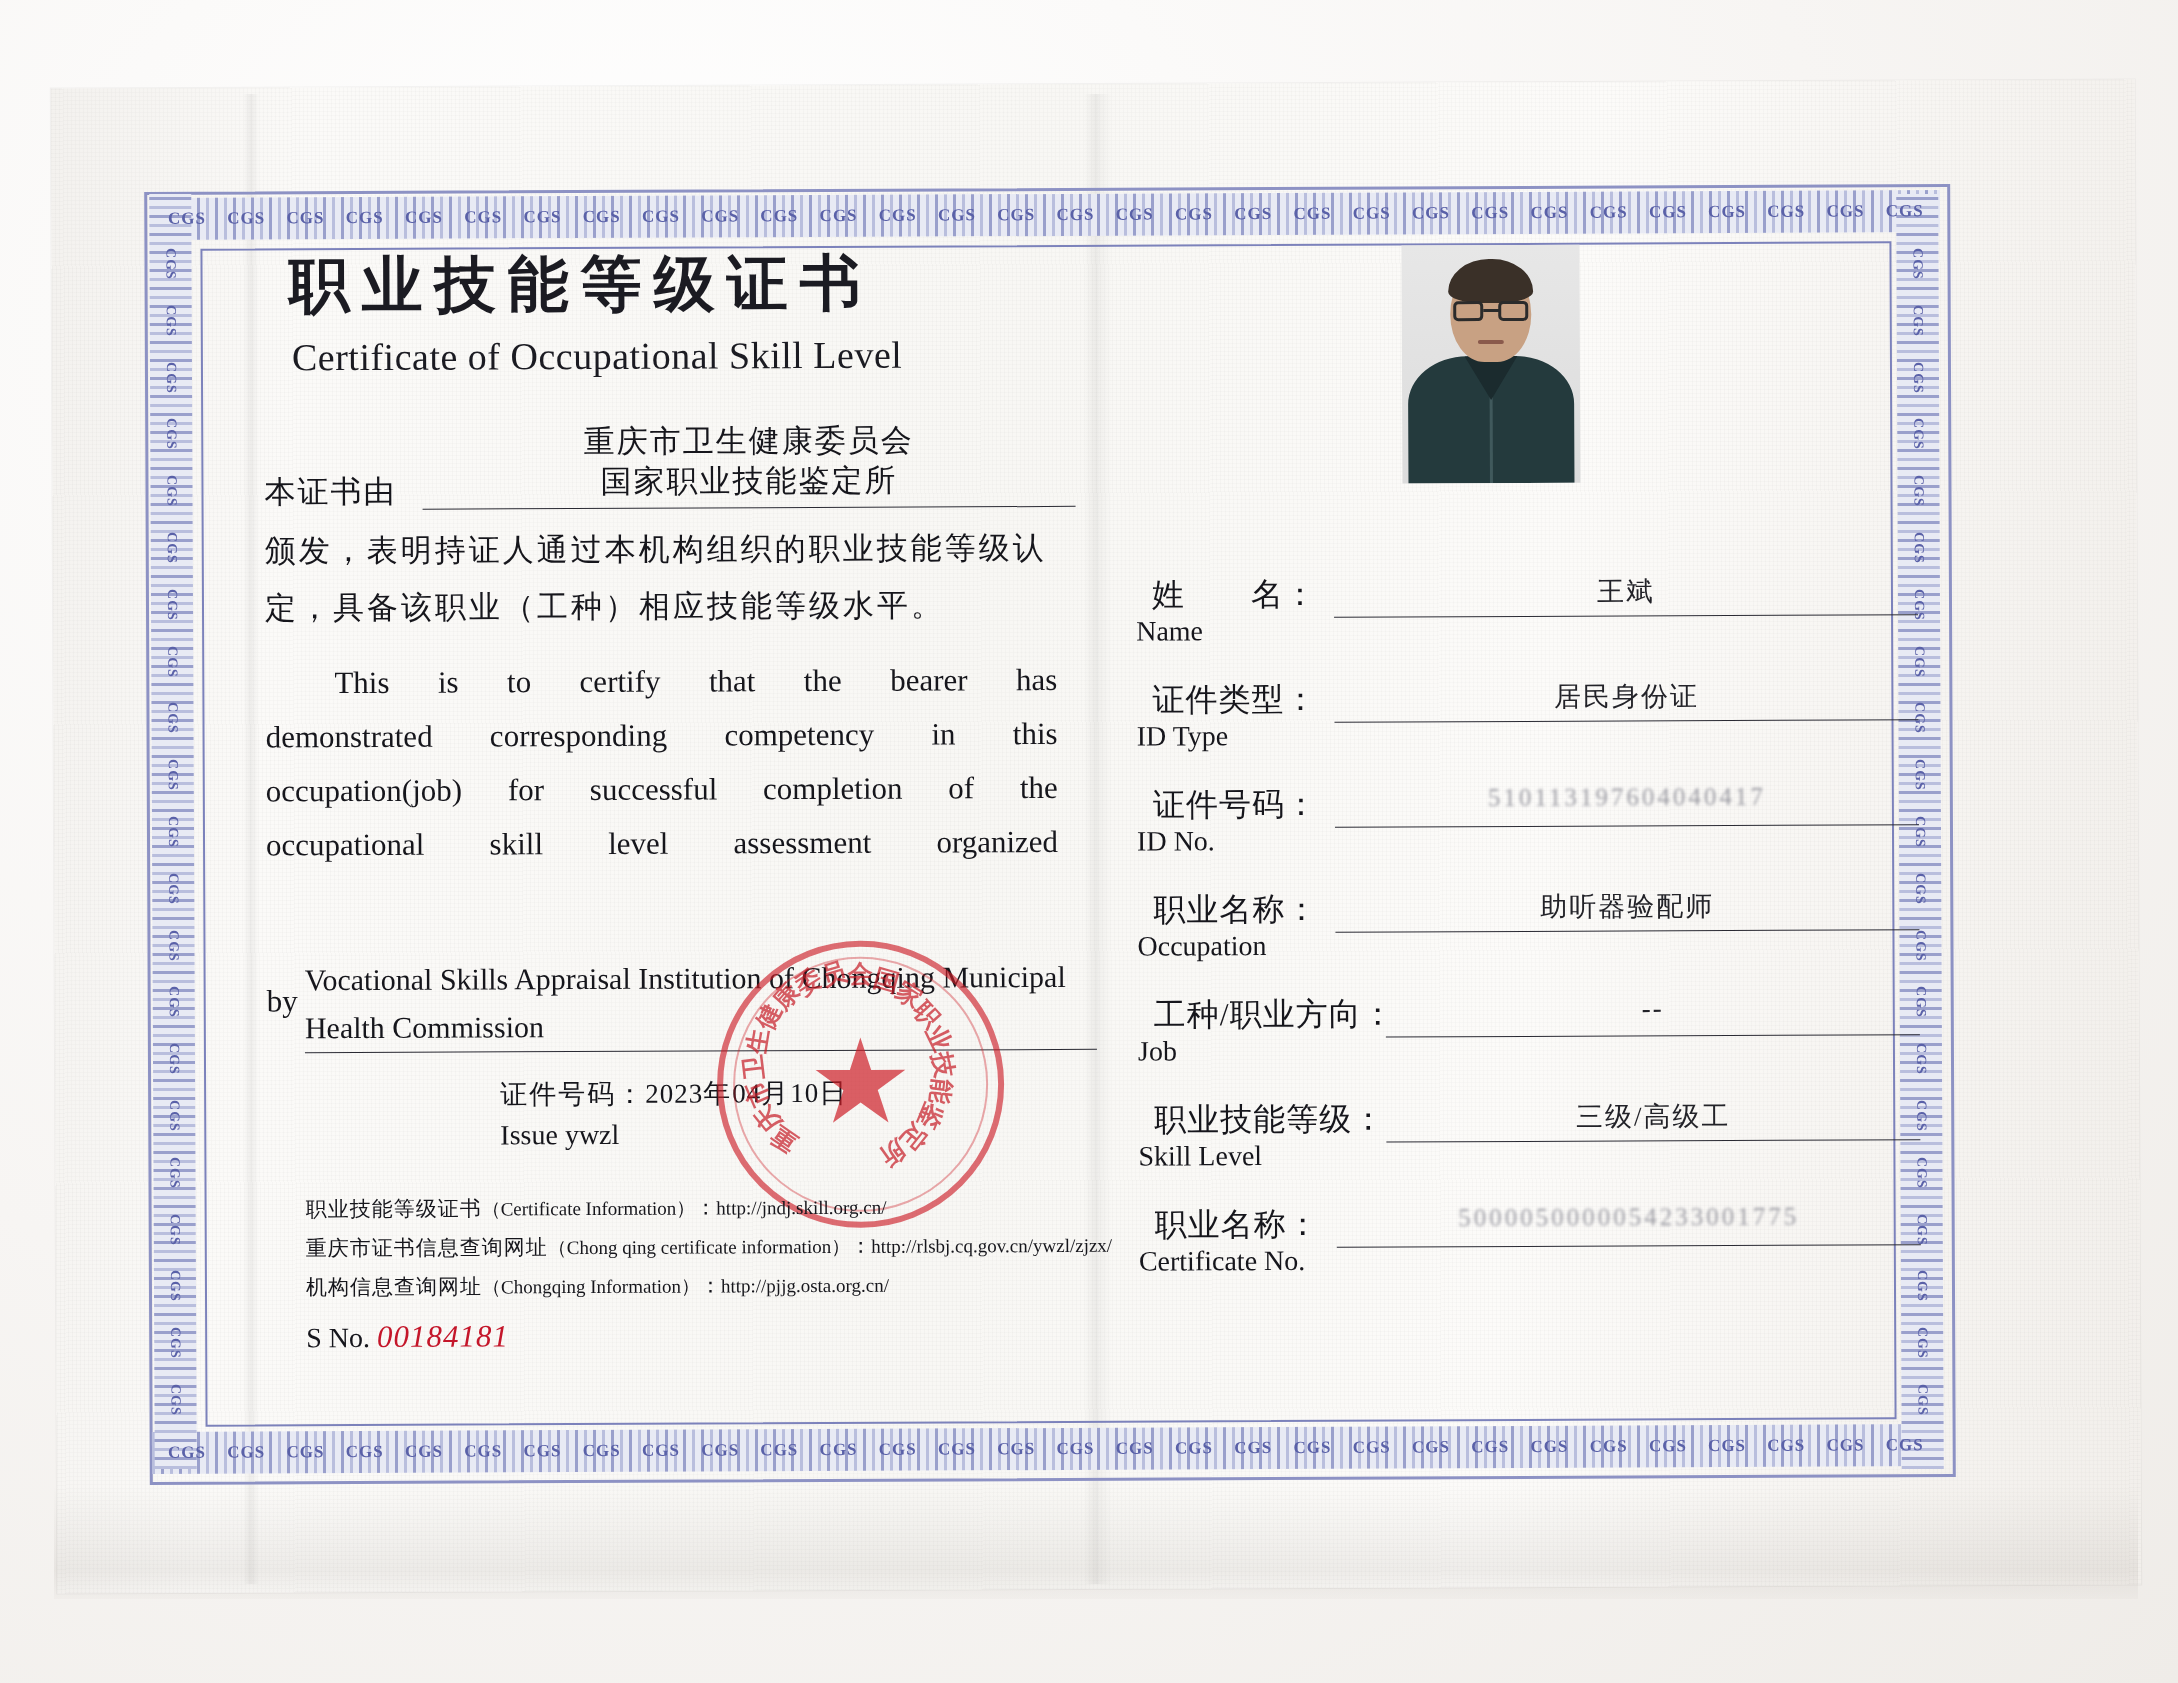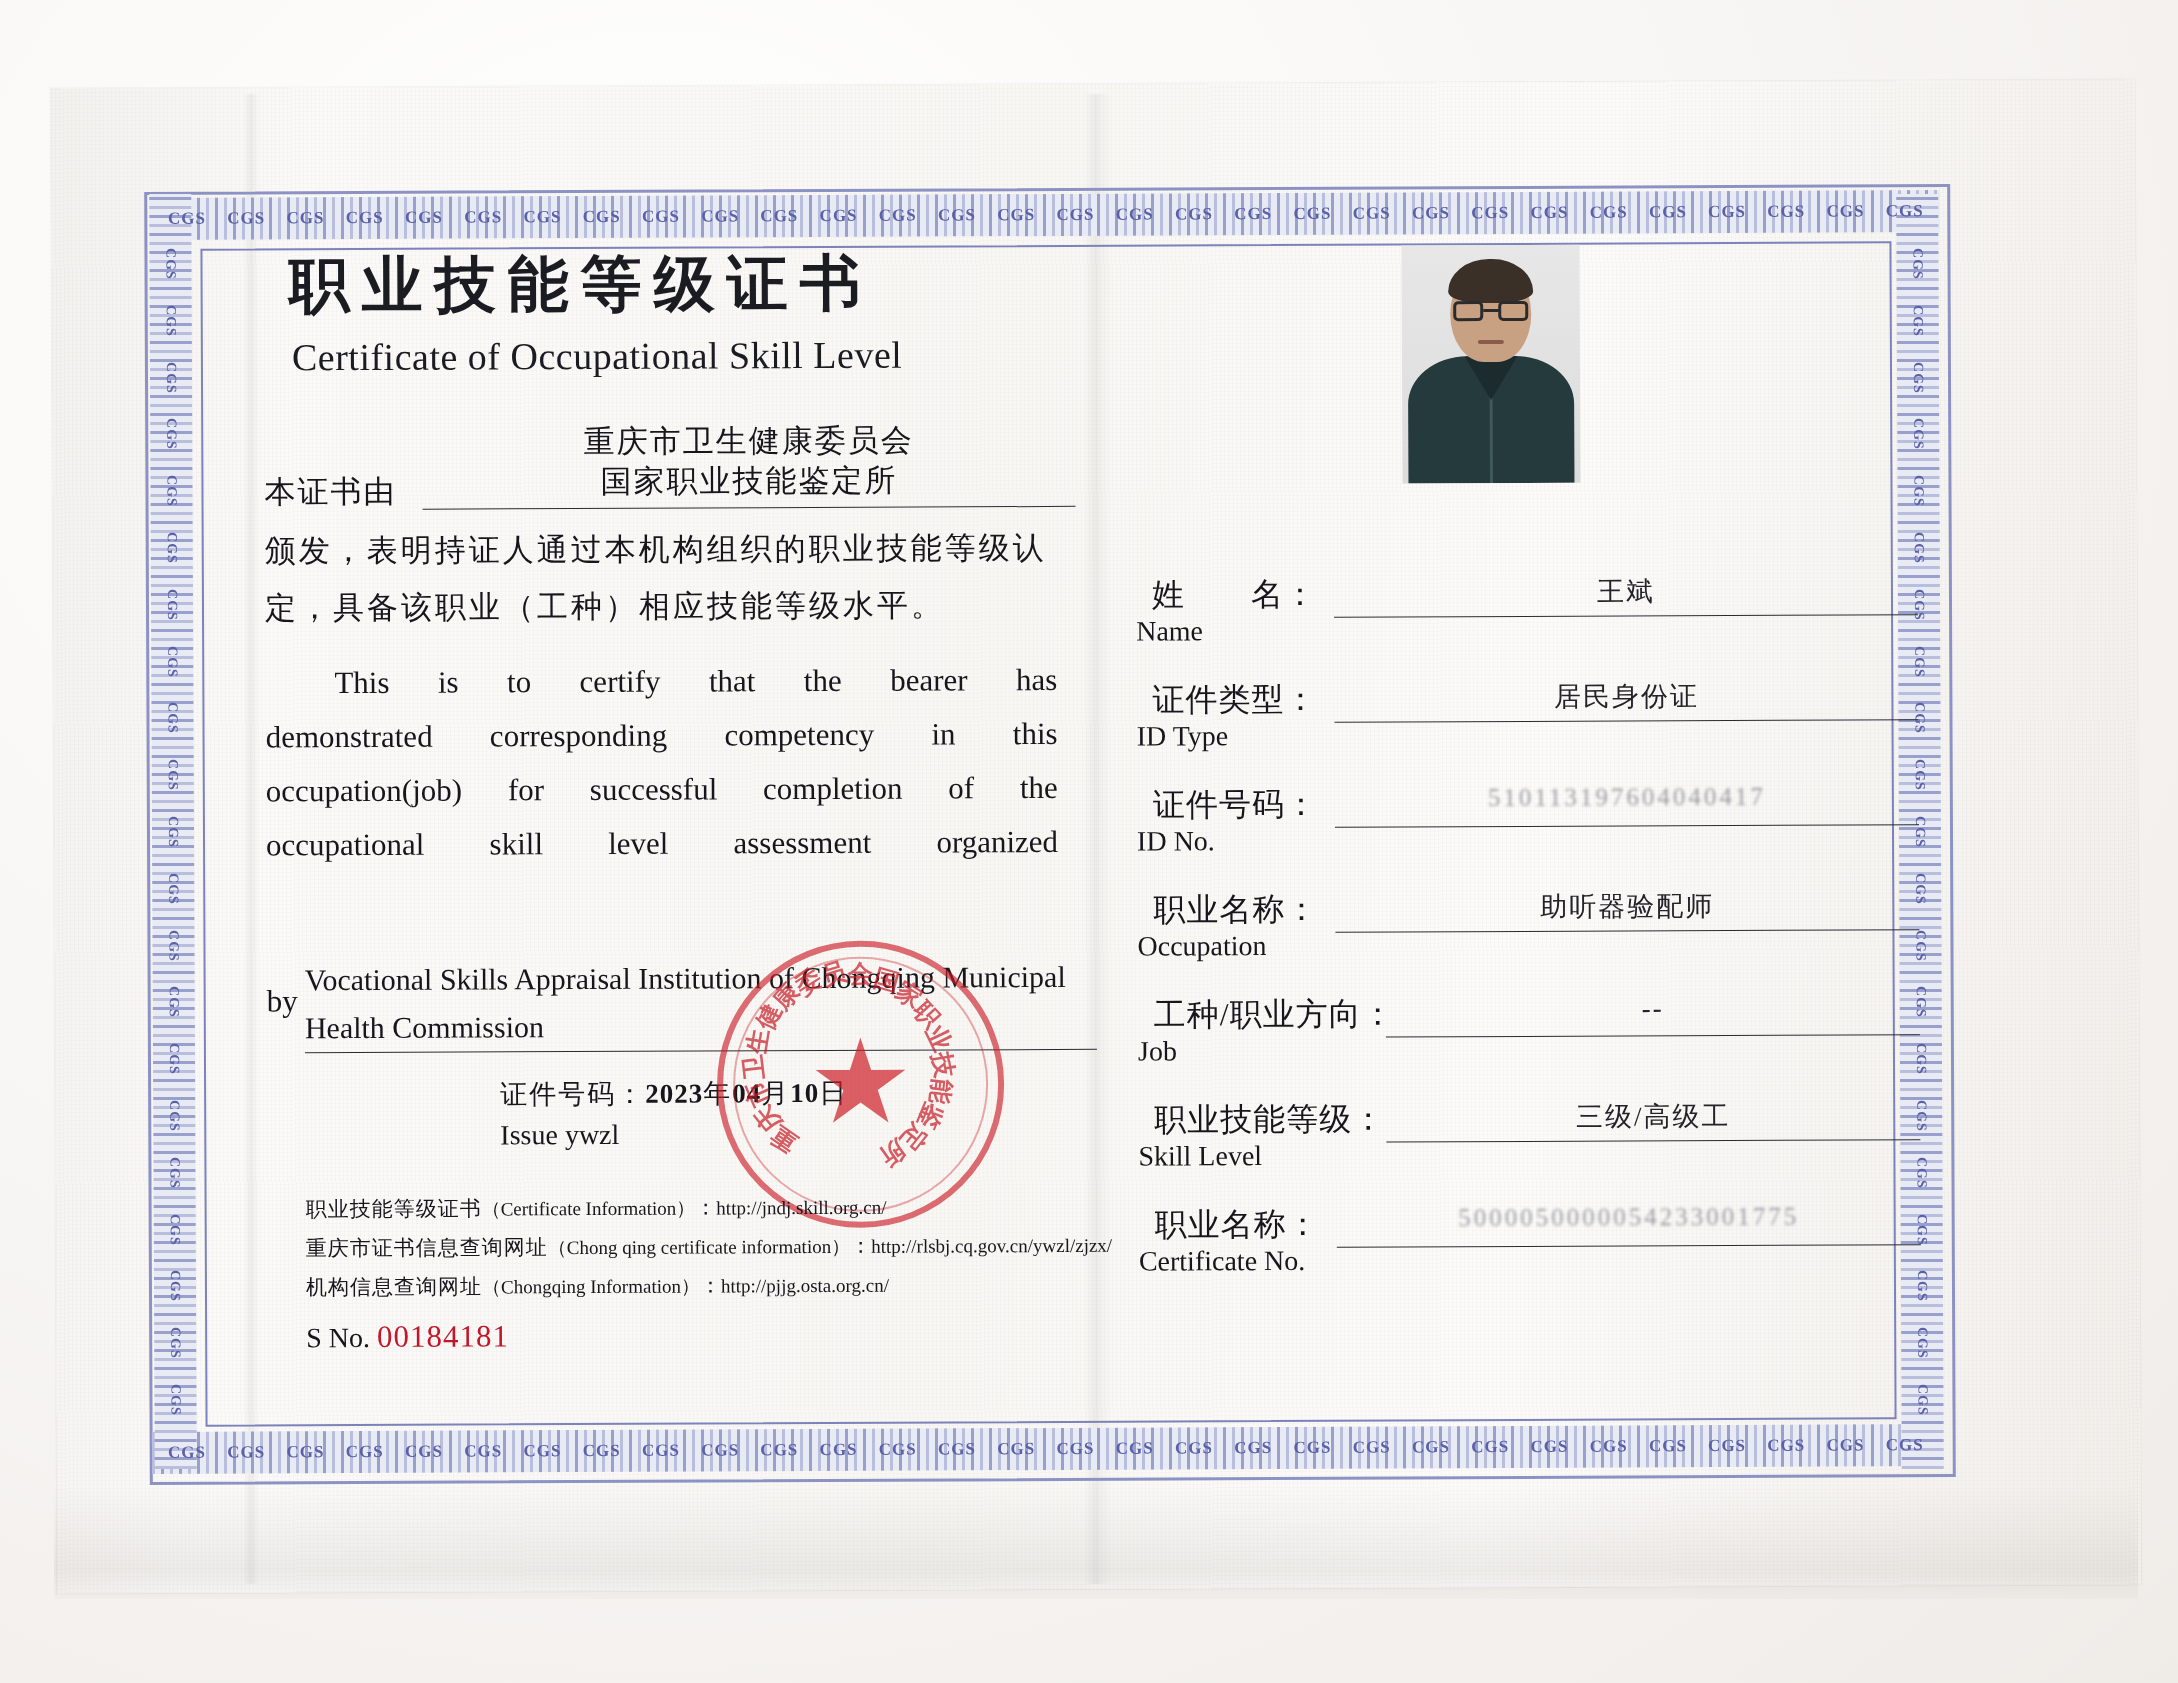--- a/index.html
+++ b/index.html
@@ -213,21 +213,21 @@
   }
   #issue-date {
     position: absolute;
     left: 233px;
     top: 832px;
     font-size: 27px;
     letter-spacing: 2px;
     color: #16161c;
     white-space: nowrap;
   }
-  #issue-date .num { letter-spacing: 1px; font-weight: bold; }
+  #issue-date .num { letter-spacing: 1px; }
   #issue-date-en {
     position: absolute;
     left: 233px;
     top: 875px;
     font-size: 28px;
     color: #16161c;
   }
 
   
   #urls {
@@ -252,20 +252,21 @@
     left: 38px;
     top: 1074px;
     font-size: 28px;
     color: #16161c;
   }
   #sno .red {
     color: #c4162a;
     font-size: 31px;
     letter-spacing: 1px;
     font-family: "Liberation Serif", serif;
+    font-style: italic;
   }
 
   
   #seal {
     position: absolute;
     left: 450px;
     top: 698px;
     width: 287px;
     height: 287px;
     border-radius: 50%;

